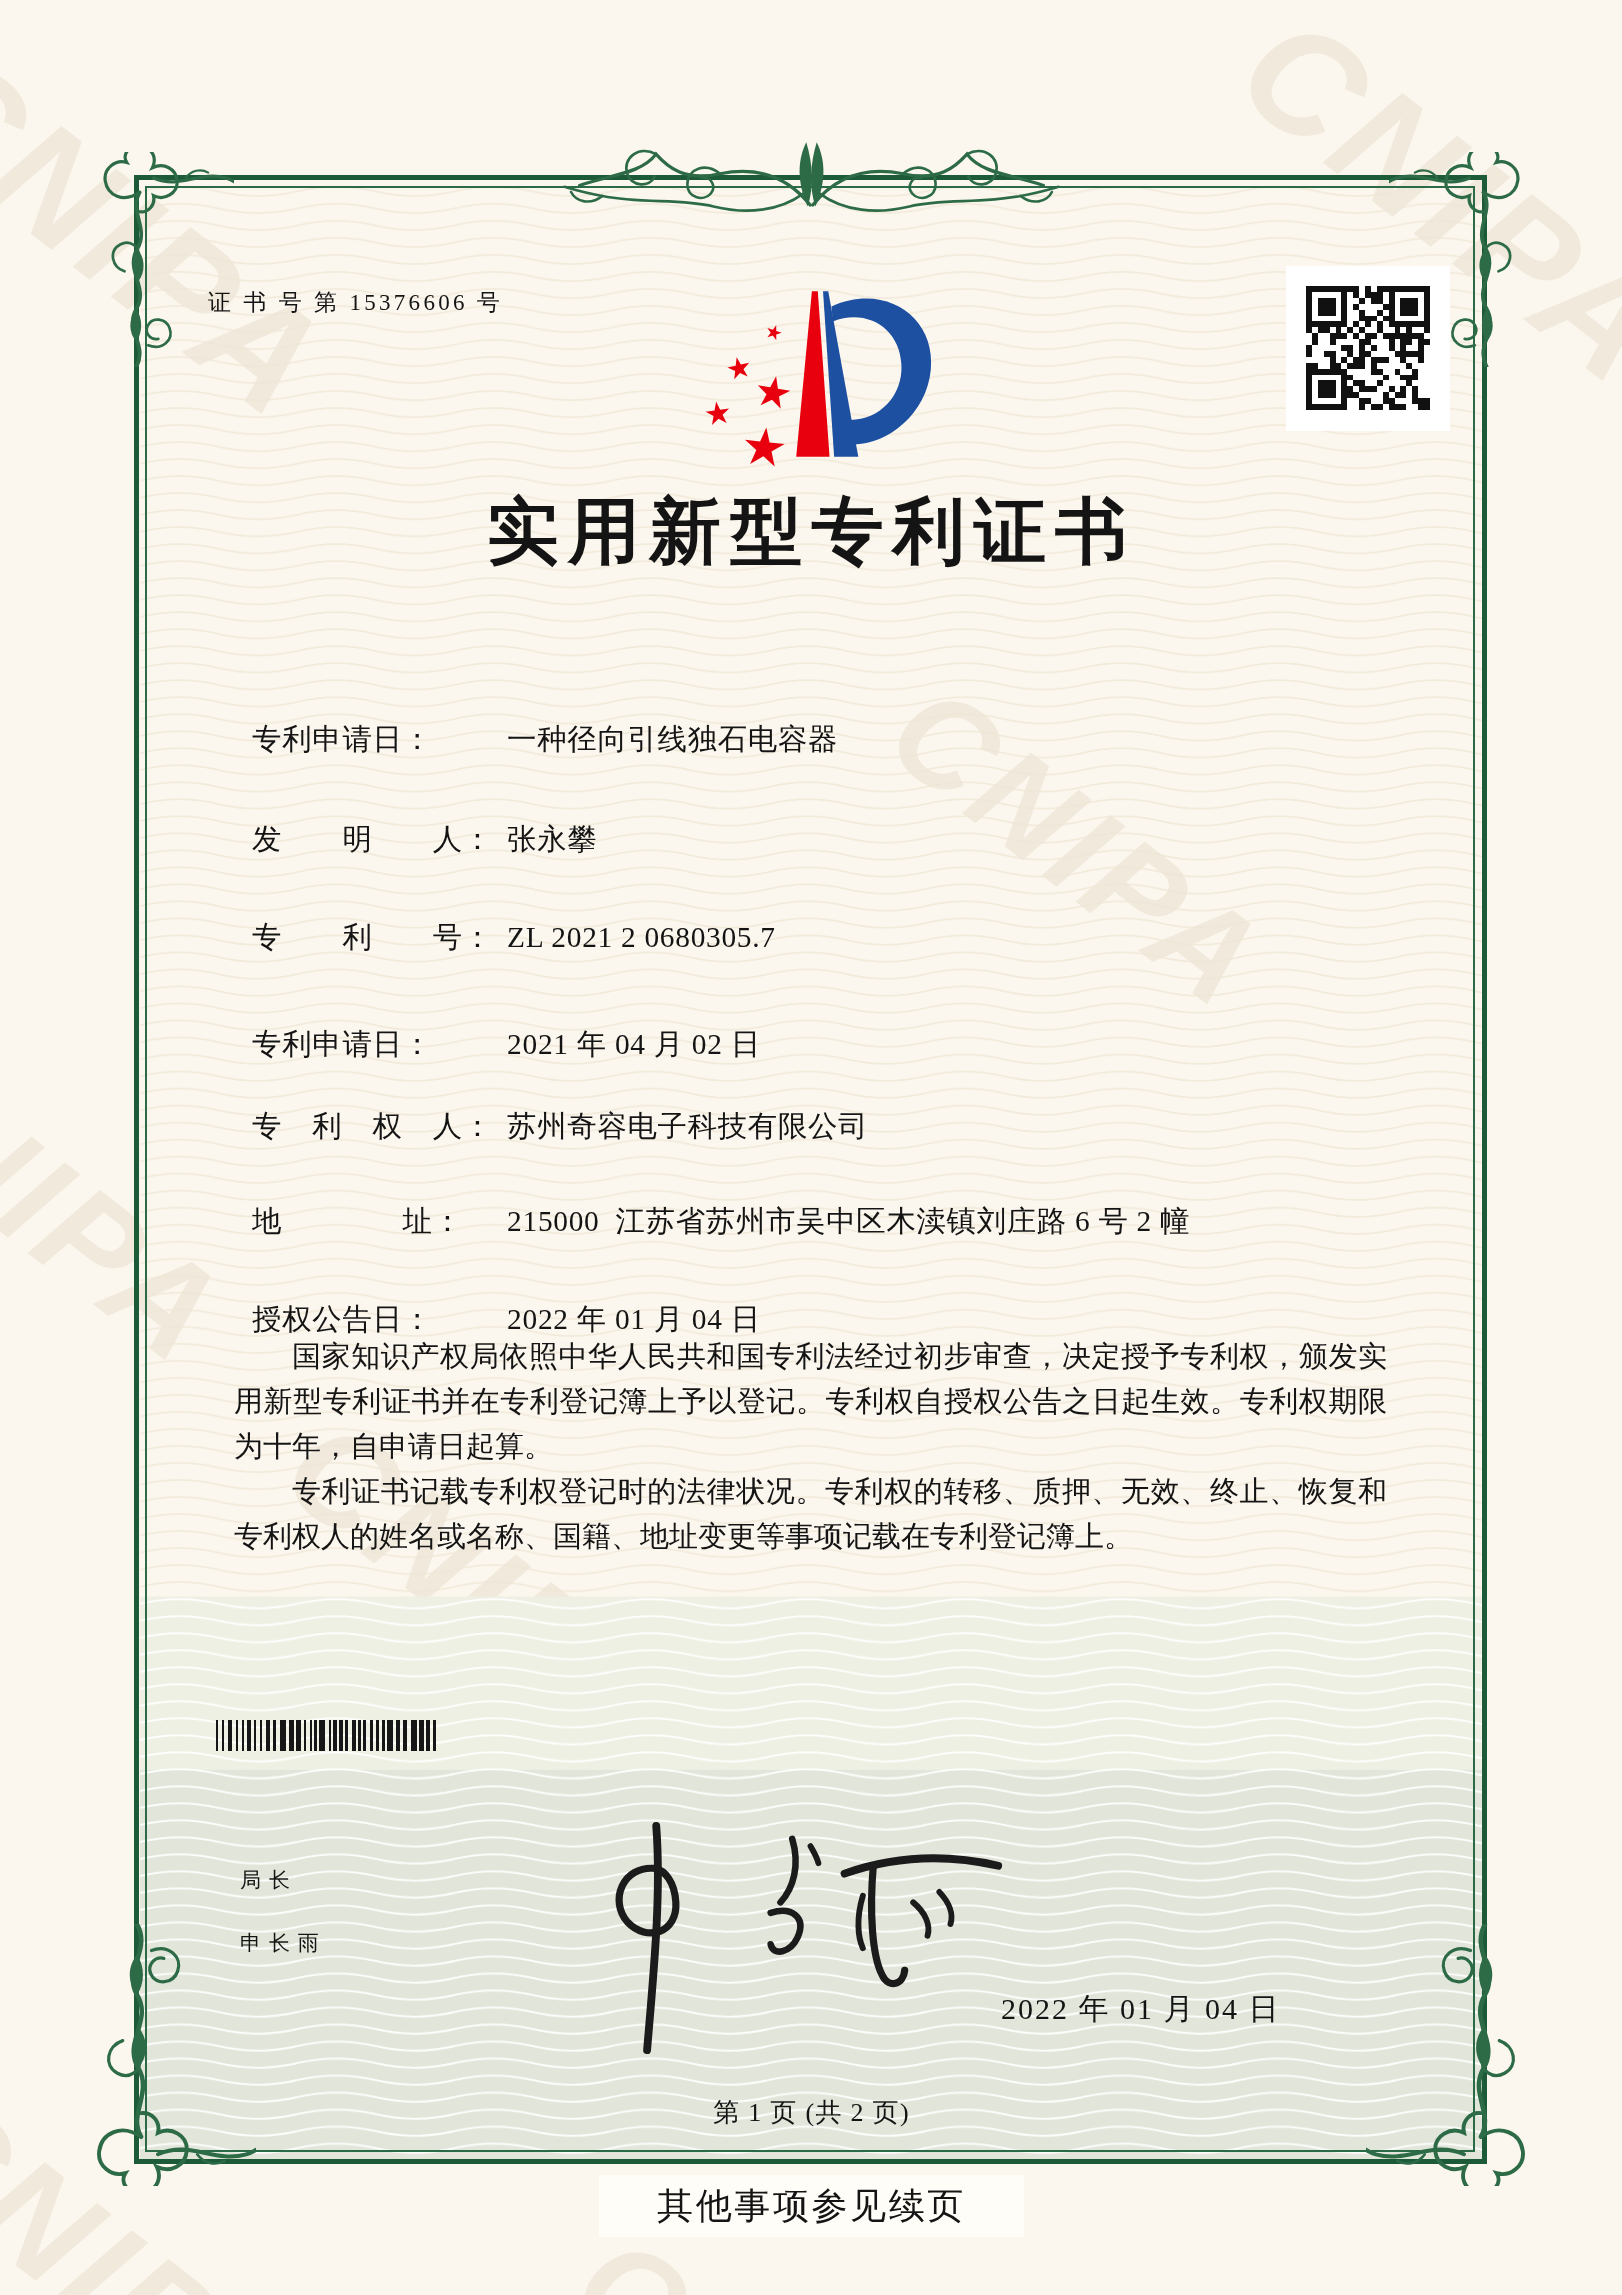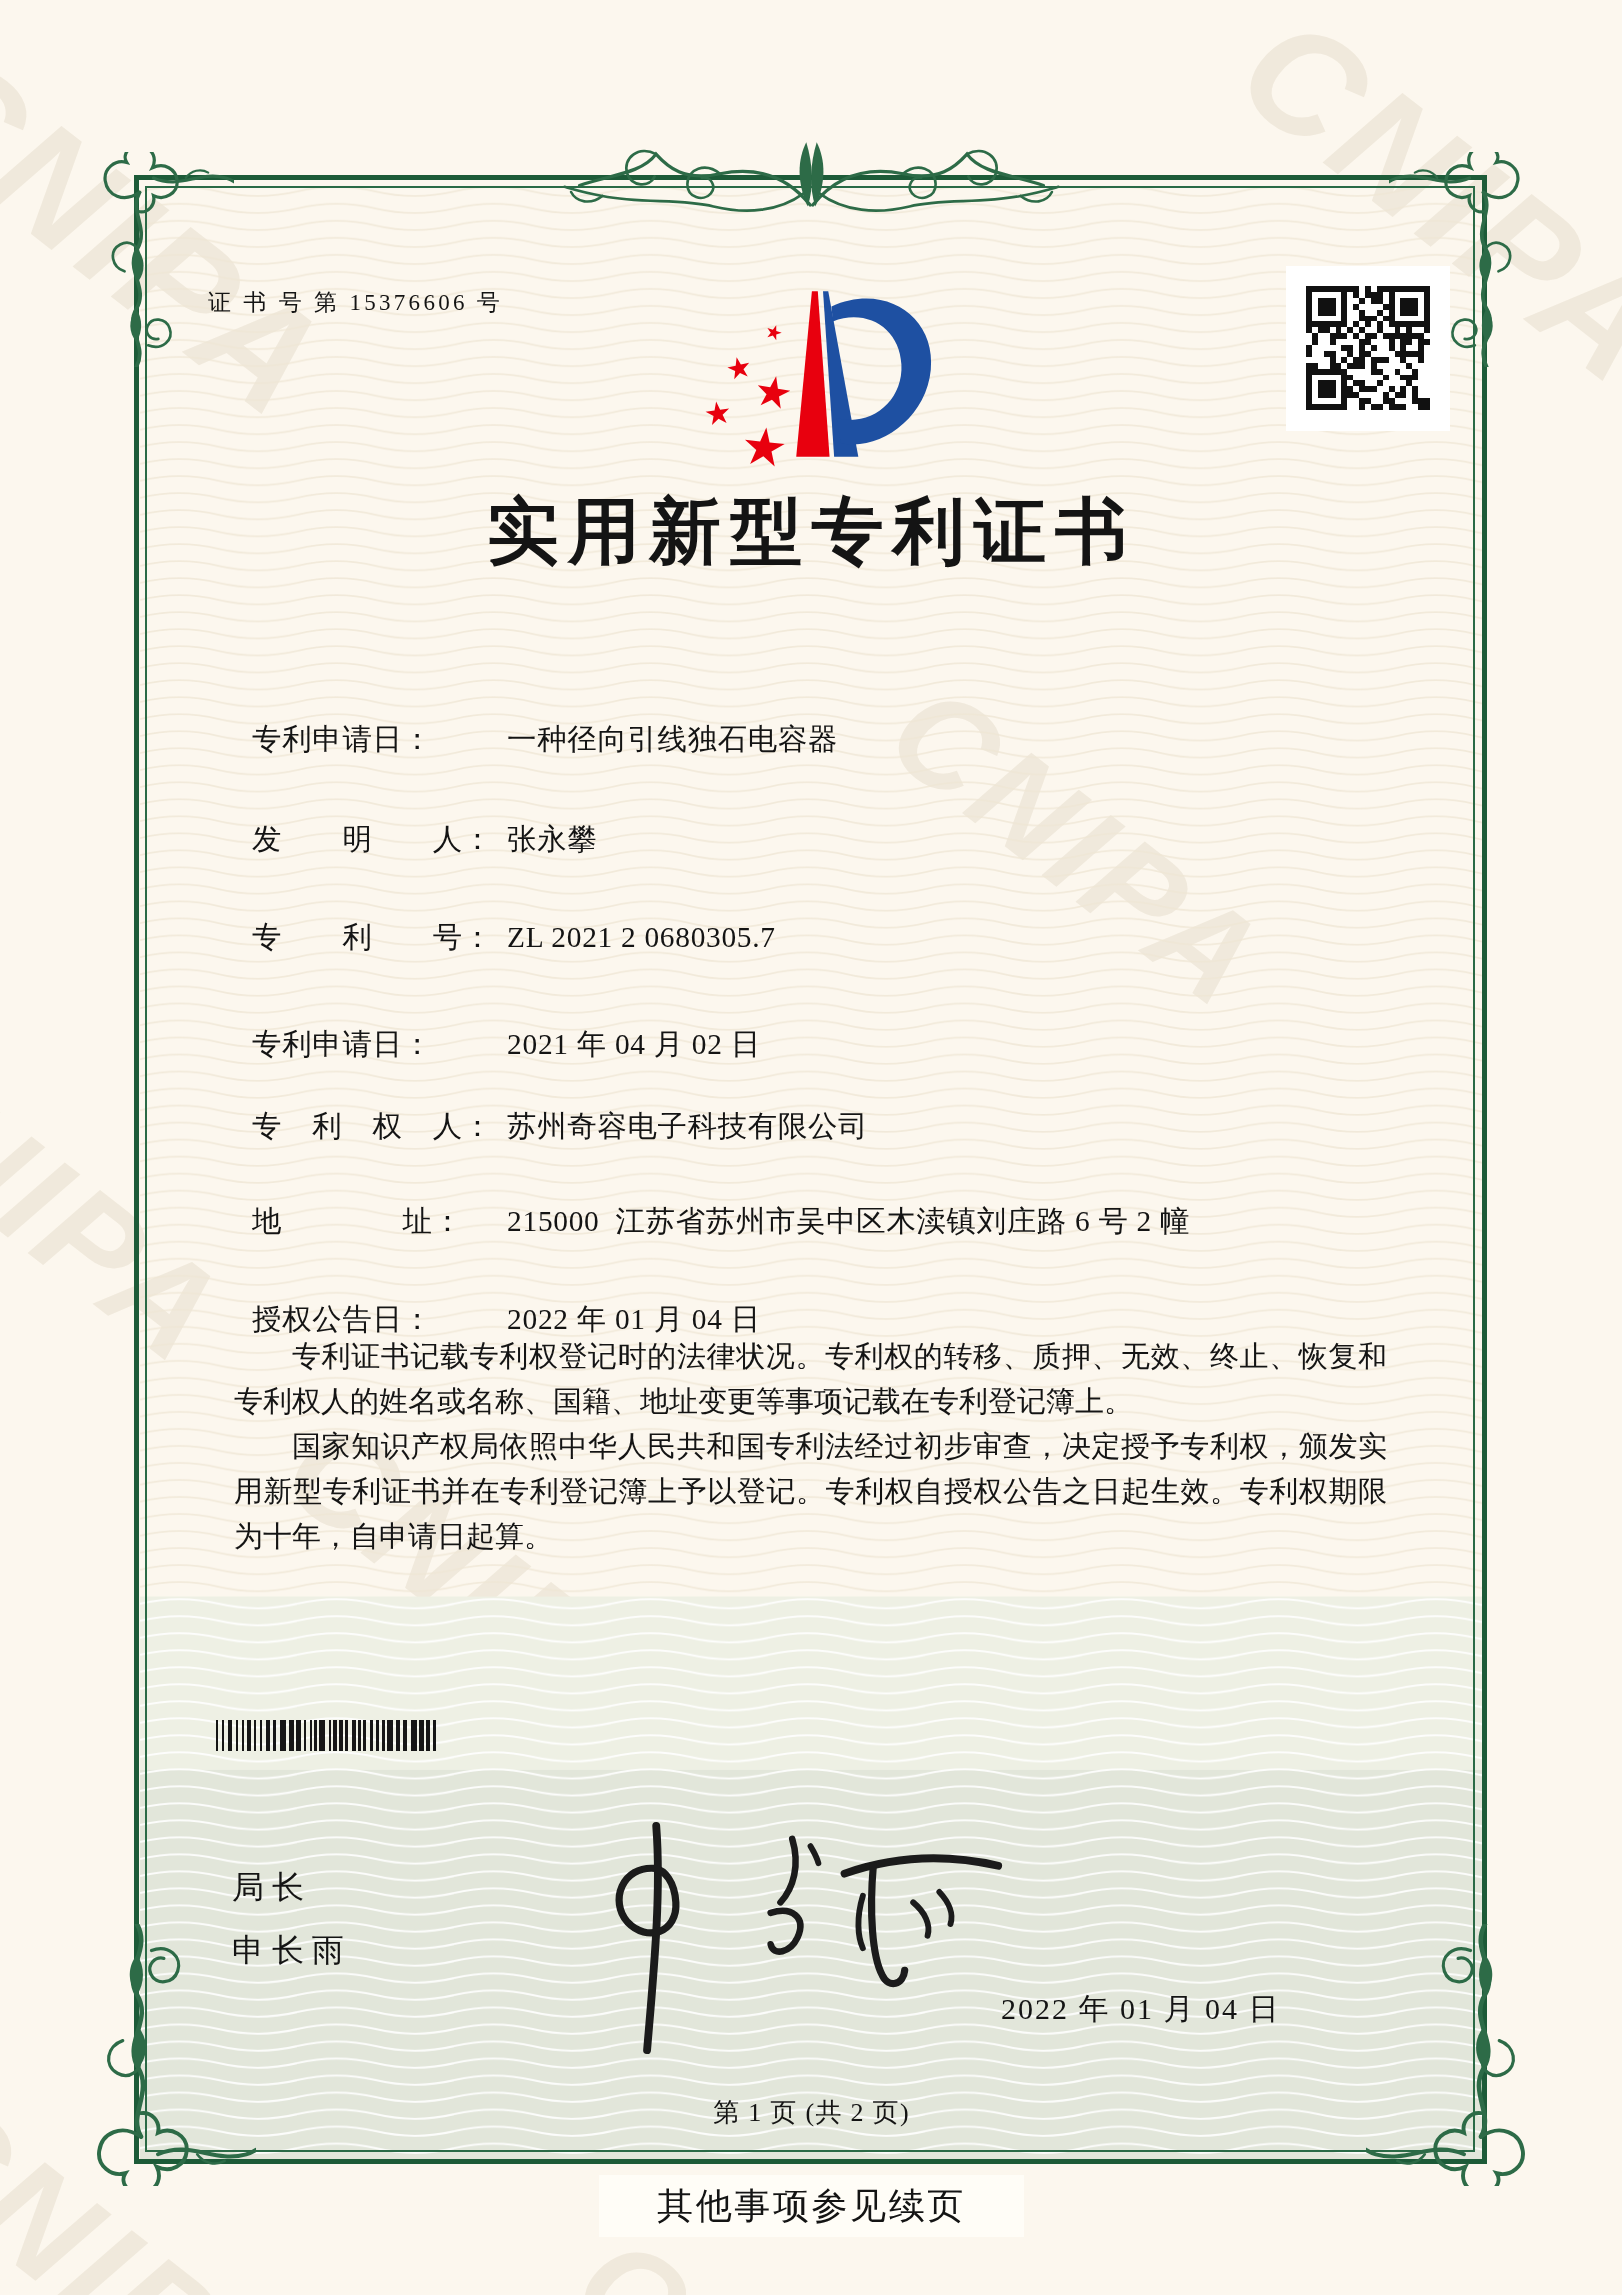--- a/index.html
+++ b/index.html
@@ -19,22 +19,22 @@
          font-size:72px;font-weight:bold;letter-spacing:9.2px;}
   .row{position:absolute;left:236px;font-size:29.4px;letter-spacing:0.7px;white-space:pre-wrap;}
   .row .lbl{display:inline-block;width:255px;}
   .pair2{position:absolute;left:595px;top:0;white-space:pre-wrap;}
   .paras{position:absolute;left:234px;top:1334px;width:1153px;font-size:29px;
          line-height:45px;text-align:justify;}
   .paras p{margin:0;text-indent:2em;}
   #barcode{position:absolute;left:216px;top:1720px;width:222px;height:31px;display:flex;}
   #barcode i{display:block;height:100%;background:#161616;}
   #barcode i.sp{background:transparent;}
-  .officer{position:absolute;left:232px;font-family:"Liberation Sans","DejaVu Sans",sans-serif;
-           font-size:32px;letter-spacing:7.9px;}
+  .officer{position:absolute;left:240px;font-family:"Liberation Sans","DejaVu Sans",sans-serif;
+           font-size:21px;letter-spacing:7.9px;}
   .issue-date{position:absolute;left:1001px;top:1989px;font-size:30px;letter-spacing:2px;}
   .page-footer{position:absolute;left:134px;width:1355px;top:2095px;text-align:center;font-size:26px;letter-spacing:1.3px;}
   .cont-note{position:absolute;left:599px;top:2175px;width:425px;height:62px;background:#fffdf7;
              text-align:center;line-height:62px;font-size:36px;letter-spacing:2.6px;}
   
   .logo{position:absolute;left:690px;top:272px;width:249px;height:200px;}
   .star{position:absolute;color:#e8000e;line-height:1;font-family:"DejaVu Sans",sans-serif;}
   
   .qrbox{position:absolute;left:1286px;top:266px;width:164px;height:165px;background:#ffffff;}
   .qrbox svg{position:absolute;left:19.6px;top:20px;}
@@ -381,22 +381,22 @@
   <span class="lbl">专　利　权　人：</span><span>苏州奇容电子科技有限公司</span>
 </div>
 <div class="row" style="top:1169px;">
   <span class="lbl">地　　　　址：</span><span>215000  江苏省苏州市吴中区木渎镇刘庄路 6 号 2 幢</span>
 </div>
 <div class="row" style="top:1267px;width:1152px;">
   <span class="lbl">授权公告日：</span><span>2022 年 01 月 04 日</span>
 </div>
 
 <div class="paras">
+  <p>国家知识产权局依照中华人民共和国专利法经过初步审查，决定授予专利权，颁发实用新型专利证书并在专利登记簿上予以登记。专利权自授权公告之日起生效。专利权期限为十年，自申请日起算。</p>
   <p>专利证书记载专利权登记时的法律状况。专利权的转移、质押、无效、终止、恢复和专利权人的姓名或名称、国籍、地址变更等事项记载在专利登记簿上。</p>
-  <p>国家知识产权局依照中华人民共和国专利法经过初步审查，决定授予专利权，颁发实用新型专利证书并在专利登记簿上予以登记。专利权自授权公告之日起生效。专利权期限为十年，自申请日起算。</p>
 </div>
 
 <div id="barcode">
     <i style="width: 2px;"></i>
     <i class="sp" style="width: 3.9px;"></i>
     <i style="width: 2px;"></i>
     <i class="sp" style="width: 3.9px;"></i>
     <i style="width: 4.6px;"></i>
     <i class="sp" style="width: 3.9px;"></i>
     <i style="width: 2px;"></i>

